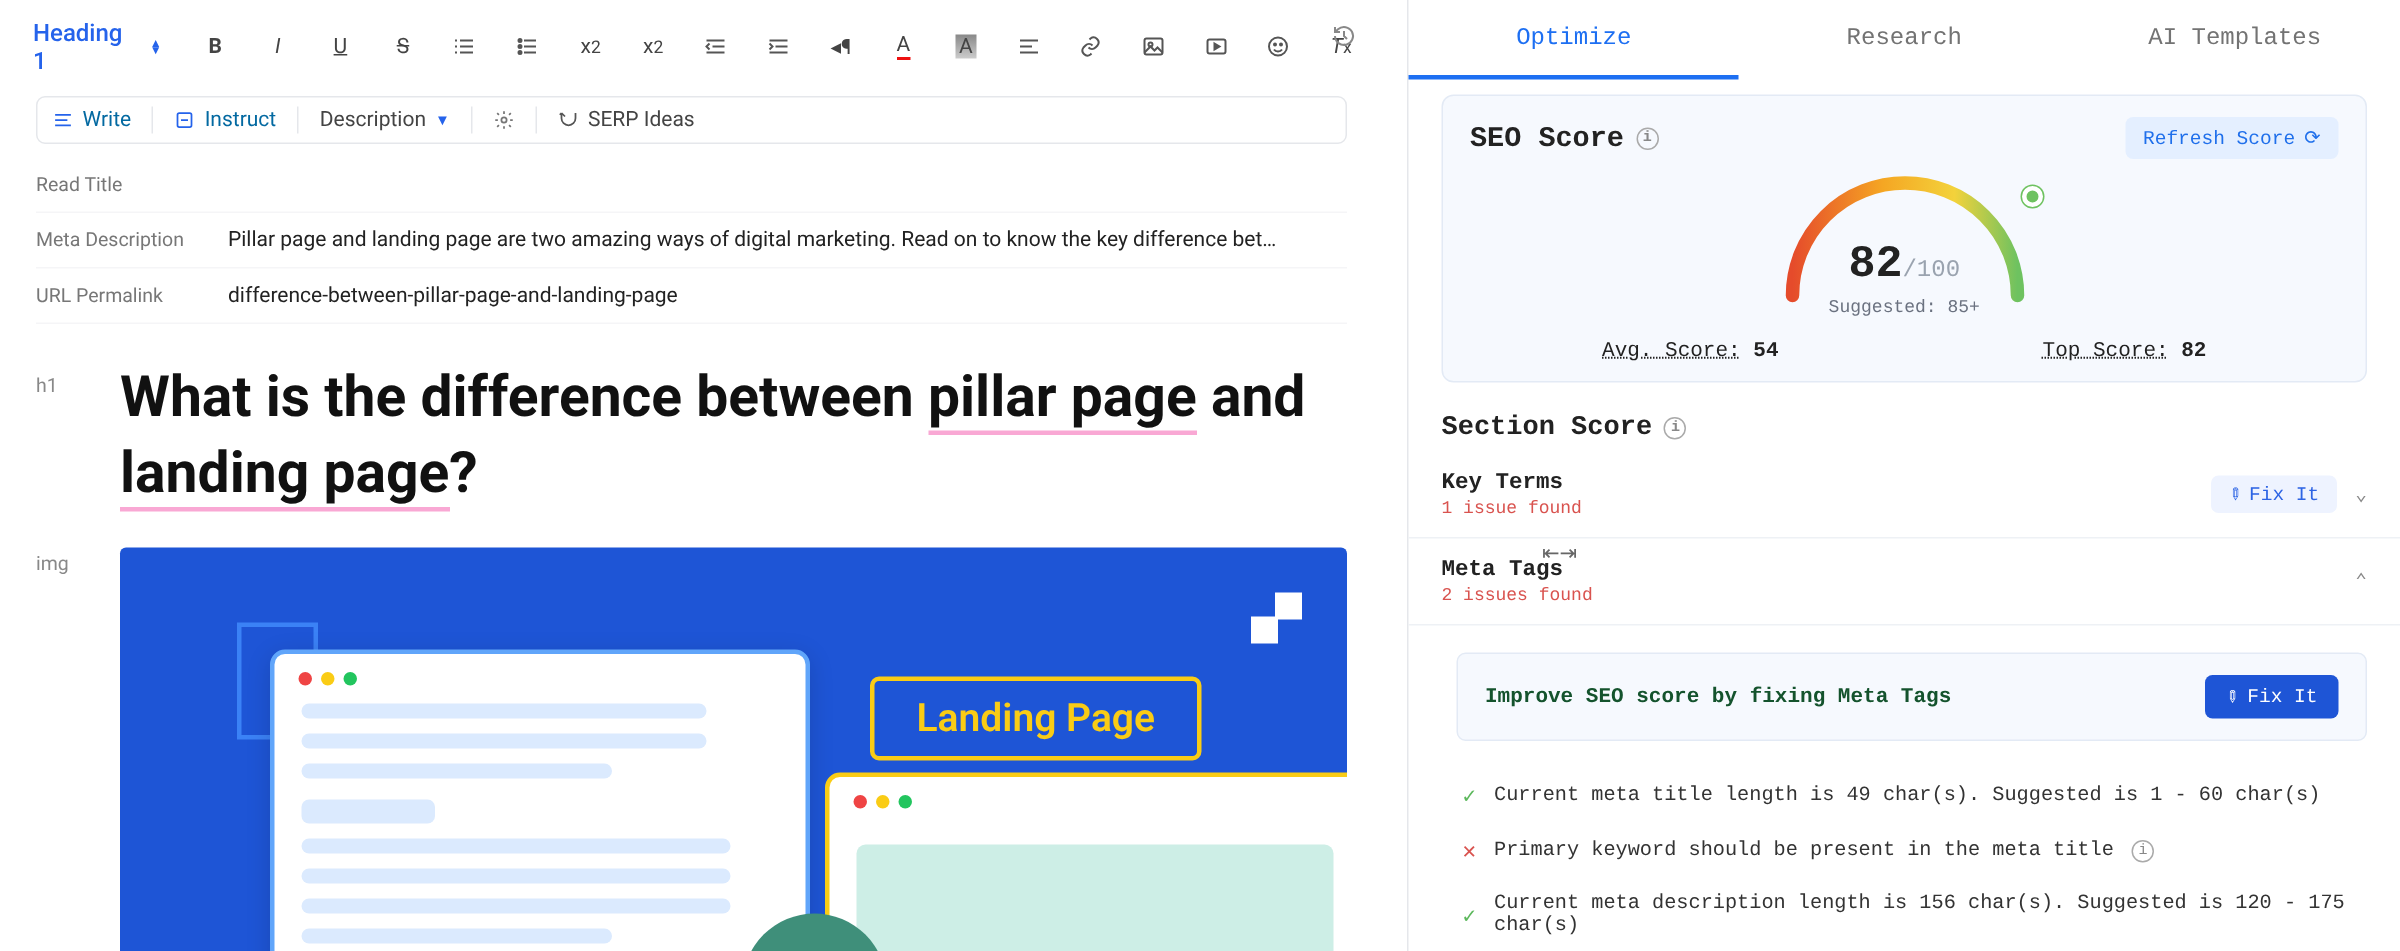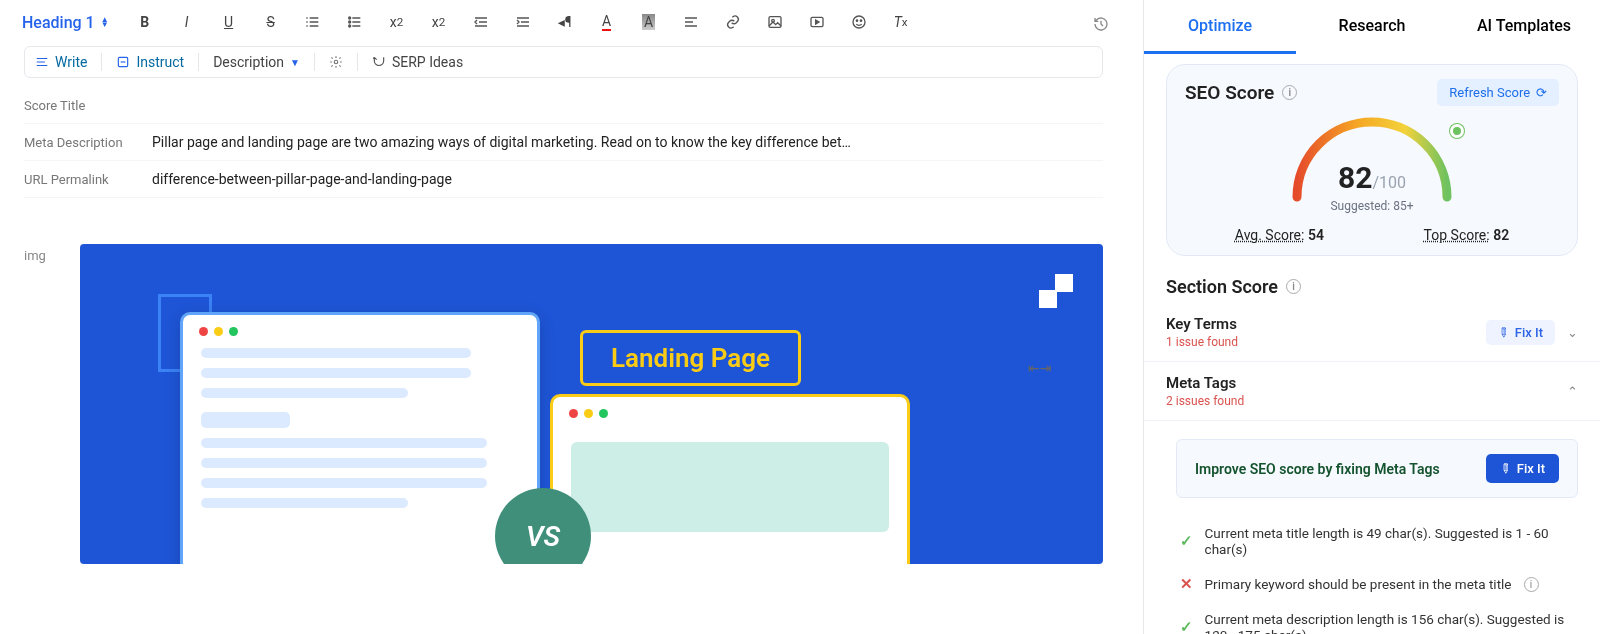--- a/index.html
+++ b/index.html
@@ -3,21 +3,21 @@
 <meta charset="utf-8">
 <style>
   * { box-sizing: border-box; margin: 0; padding: 0; }
   body {
     font-family: -apple-system, BlinkMacSystemFont, "Segoe UI", Roboto, sans-serif;
     font-size: 14px; color: #333; background: #fff;
     width: 1600px; height: 634px; overflow: hidden; position: relative;
   }
   .app { display: flex; height: 100%; }
   .editor-pane { flex: 1; display: flex; flex-direction: column; padding: 4px 20px 0 4px; position: relative; }
-  .right-pane { width: 457px; border-left: 1px solid #e5e7eb; display: flex; flex-direction: column; }
+  .right-pane { width: 662px; border-left: 1px solid #e5e7eb; display: flex; flex-direction: column; font-family: Liberation Mono, monospace; }
 
   
   .toolbar { display: flex; align-items: center; gap: 14px; padding: 4px 10px; position: relative; }
   .heading-select { color: #2563eb; font-weight: 500; font-size: 16px; display: flex; align-items: center; gap: 6px; padding: 4px 8px; cursor: pointer; }
   .heading-select .arrows { display:flex; flex-direction:column; line-height:5px; font-size:8px; color:#2563eb; }
   .tb-btn { width: 28px; height: 28px; display: flex; align-items: center; justify-content: center; border-radius: 4px; cursor: pointer; color: #444; }
   .tb-btn svg { width:16px; height:16px; stroke:#555; fill:none; stroke-width:2; }
   .history-icon { position: absolute; right: 8px; top: 6px; color:#888; }
 
   
@@ -57,23 +57,23 @@
   .tag-box { position:absolute; top:86px; left:500px; border:3px solid #facc15; border-radius:6px; padding:10px 28px; color:#facc15; font-size:26px; font-weight:600; background:transparent; }
   .browser2 { position:absolute; top:150px; left:470px; width:360px; height:220px; background:#fff; border-radius:10px; border:3px solid #facc15; }
   .block-fill { margin:12px 18px 0 18px; height:90px; background:#cdeee6; border-radius:6px; }
   .vs { position:absolute; left:415px; bottom:-20px; width:96px; height:96px; border-radius:50%; background:#3f8f7a; color:#fff; display:flex; align-items:center; justify-content:center; font-size:28px; font-weight:600; font-style:italic; }
 
   
   .splitter { position:absolute; left:1028px; top:360px; color:#666; font-size:14px; }
 
   
   .tabs { display:flex; }
-  .tab { flex:1; text-align:center; padding:16px 0; font-size:16px; color:#000000; cursor:pointer; font-weight:500; }
+  .tab { flex:1; text-align:center; padding:16px 0; font-size:16px; color:#737373; cursor:pointer; font-weight:500; }
   .tab.active { color:#1d6ff2; border-bottom:3px solid #1d6ff2; }
-  .score-card { margin:10px 22px 14px 22px; border:1px solid #e3eaf5; background:#f6f9fe; border-radius:19px; padding:14px 18px 12px 18px; position:relative; }
+  .score-card { margin:10px 22px 14px 22px; border:1px solid #e3eaf5; background:#f6f9fe; border-radius:8px; padding:14px 18px 12px 18px; position:relative; }
   .score-head { display:flex; align-items:center; justify-content:space-between; }
   .score-title { font-size:19px; font-weight:600; color:#222; display:flex; align-items:center; gap:8px; }
   .refresh-btn { background:#e4efff; color:#1f6feb; padding:6px 12px; font-size:13px; border-radius:5px; cursor:pointer; display:flex; align-items:center; gap:6px; }
   .gauge-wrap { display:flex; flex-direction:column; align-items:center; margin-top:6px; }
   .gauge { position:relative; width:180px; height:90px; }
   .gauge svg { width:180px; height:90px; overflow:visible; }
   .knob { position:absolute; right:-2px; top:12px; width:14px; height:14px; border-radius:50%; background:#6ec260; border:3px solid #fff; box-shadow:0 0 0 1px #6ec260; }
   .score-val { text-align:center; margin-top:-42px; }
   .score-val .big { font-size:30px; font-weight:700; color:#222; }
   .score-val .of { font-size:16px; color:#9aa3af;text-align:right; }
@@ -232,33 +232,37 @@
       <div class="sec-item gray">
         <svg width="14" height="14" viewBox="0 0 24 24" stroke="#555" fill="none" stroke-width="2">
             <path d="M4 4v6a8 8 0 0 0 16 0V4M4 4l4 4M4 4l-2 2"></path>
           </svg>
         <span>SERP Ideas</span>
       </div>
     </div>
 
     <div class="meta-block">
       <div class="meta-row">
-        <div class="meta-label">Score Title</div>
+        <div class="meta-label">Read Title</div>
       </div>
       <div class="meta-row">
         <div class="meta-label">Meta Description</div>
         <div class="meta-value">Pillar page and landing page are two amazing ways of digital marketing. Read on to know the key difference bet…</div>
       </div>
       <div class="meta-row">
         <div class="meta-label">URL Permalink</div>
         <div class="meta-value">difference-between-pillar-page-and-landing-page</div>
       </div>
     </div>
 
     <div class="content">
+      <div class="row-with-gutter">
+        <div class="gutter">h1</div>
+        <h1 class="h1"><span>What is the difference between </span><span class="hl">pillar page</span><span> and </span><span class="hl">landing page</span><span>?</span></h1>
+      </div>
 
       <div class="row-with-gutter img-row">
         <div class="gutter">img</div>
         <div class="feature-img">
           <div class="logo-sq"></div>
           <div class="rect-outline"></div>
           <div class="browser1">
             <div class="dots">
                 <span class="r"></span>
                 <span class="y"></span>

